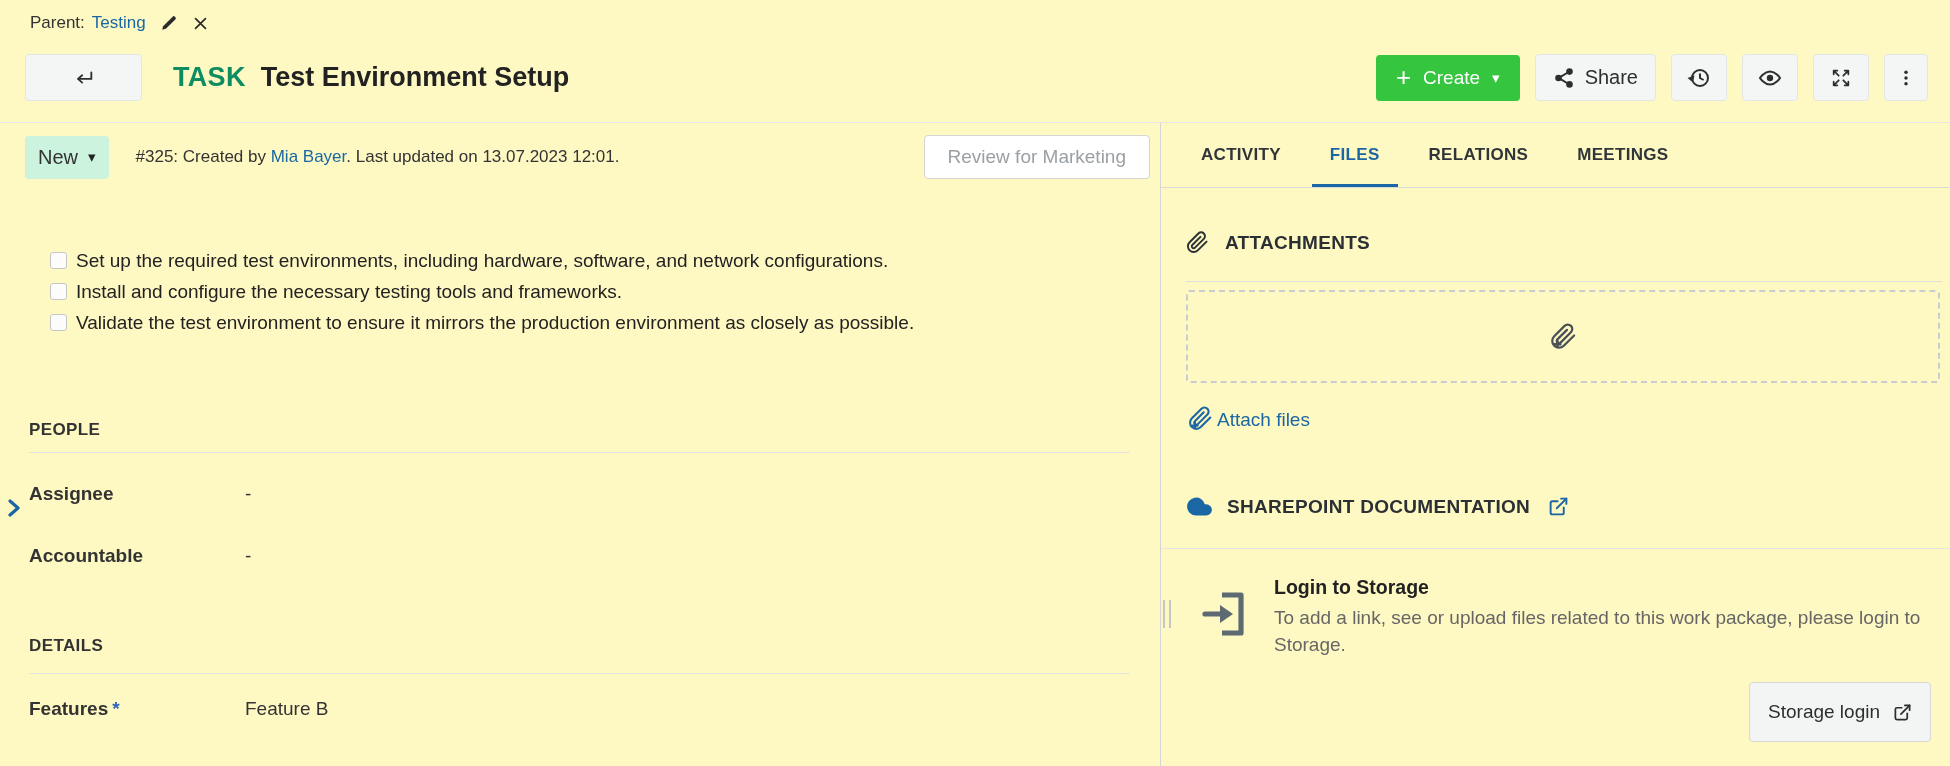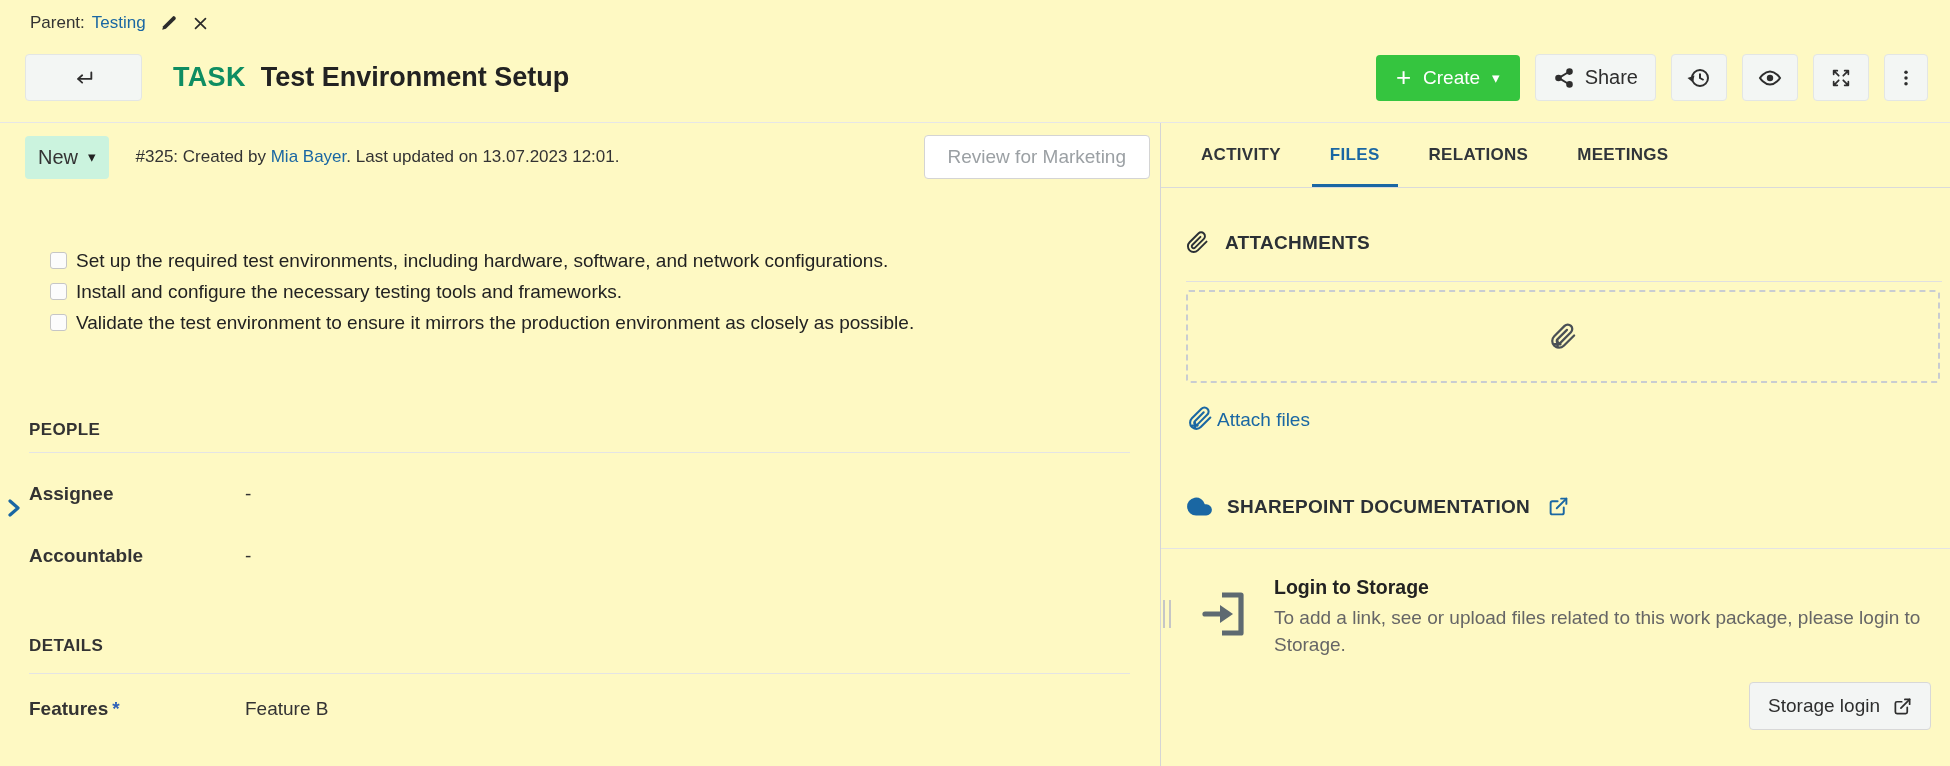--- a/index.html
+++ b/index.html
@@ -85,21 +85,21 @@
 
   
   .sharepoint{position:absolute;top:370px;left:25px;display:flex;align-items:center;gap:14px;
               font-size:19px;font-weight:bold;color:#2b3035;letter-spacing:.3px;}
   .sp-ext{color:var(--accent-blue);margin-left:4px;cursor:pointer;}
   .storage-divider{position:absolute;top:425px;left:0;right:0;border-top:1px solid #e4e4e4;}
   .storage-icon{position:absolute;top:462px;left:40px;color:#5E6A71;}
   .storage-text{position:absolute;top:450px;left:113px;width:665px;}
   .storage-title{font-size:19.5px;font-weight:bold;color:#222;line-height:28px;}
   .storage-desc{font-size:19px;color:#666;line-height:26.5px;margin-top:4px;}
-  .storage-btn{position:absolute;top:559px;right:19px;height:48px;padding:0 18px;gap:13px;font-size:19px;
+  .storage-btn{position:absolute;top:559px;right:19px;height:60px;padding:0 18px;gap:13px;font-size:19px;
                background:#f3f5f4;border:1px solid #d8d8d8;}
 
   .grip{position:absolute;top:477px;left:2px;width:8px;height:28px;
         border-left:2px solid #c6c6c6;border-right:2px solid #c6c6c6;cursor:col-resize;}
 </style>
 </head>
 <body>
 
 <div class="page">
 

